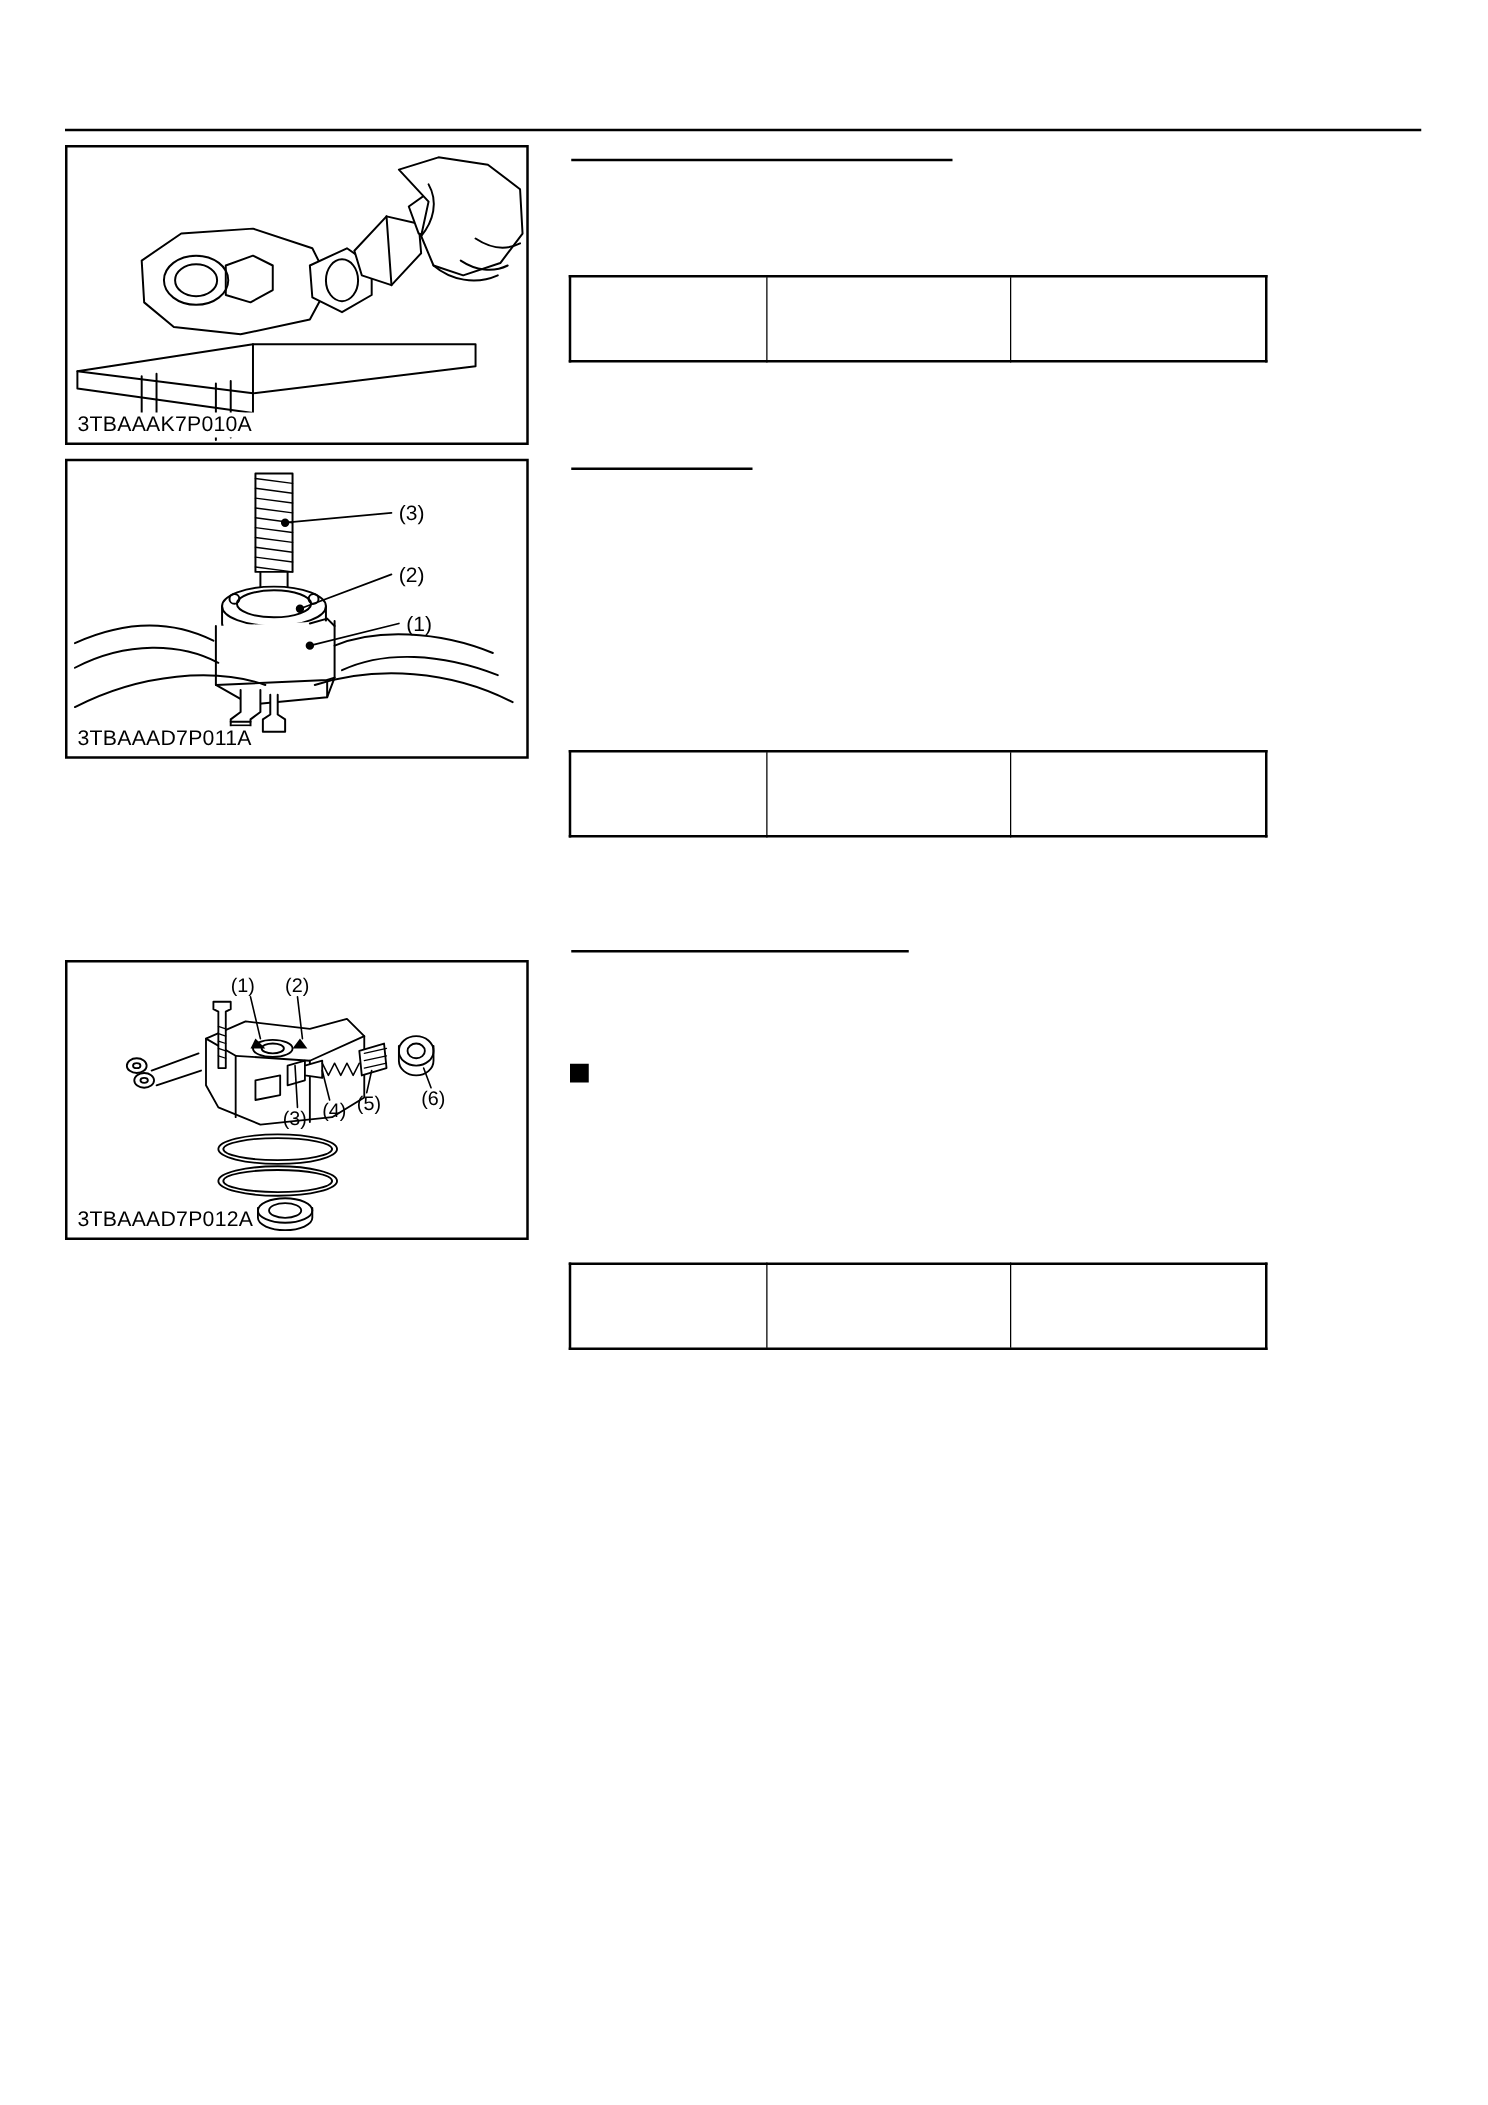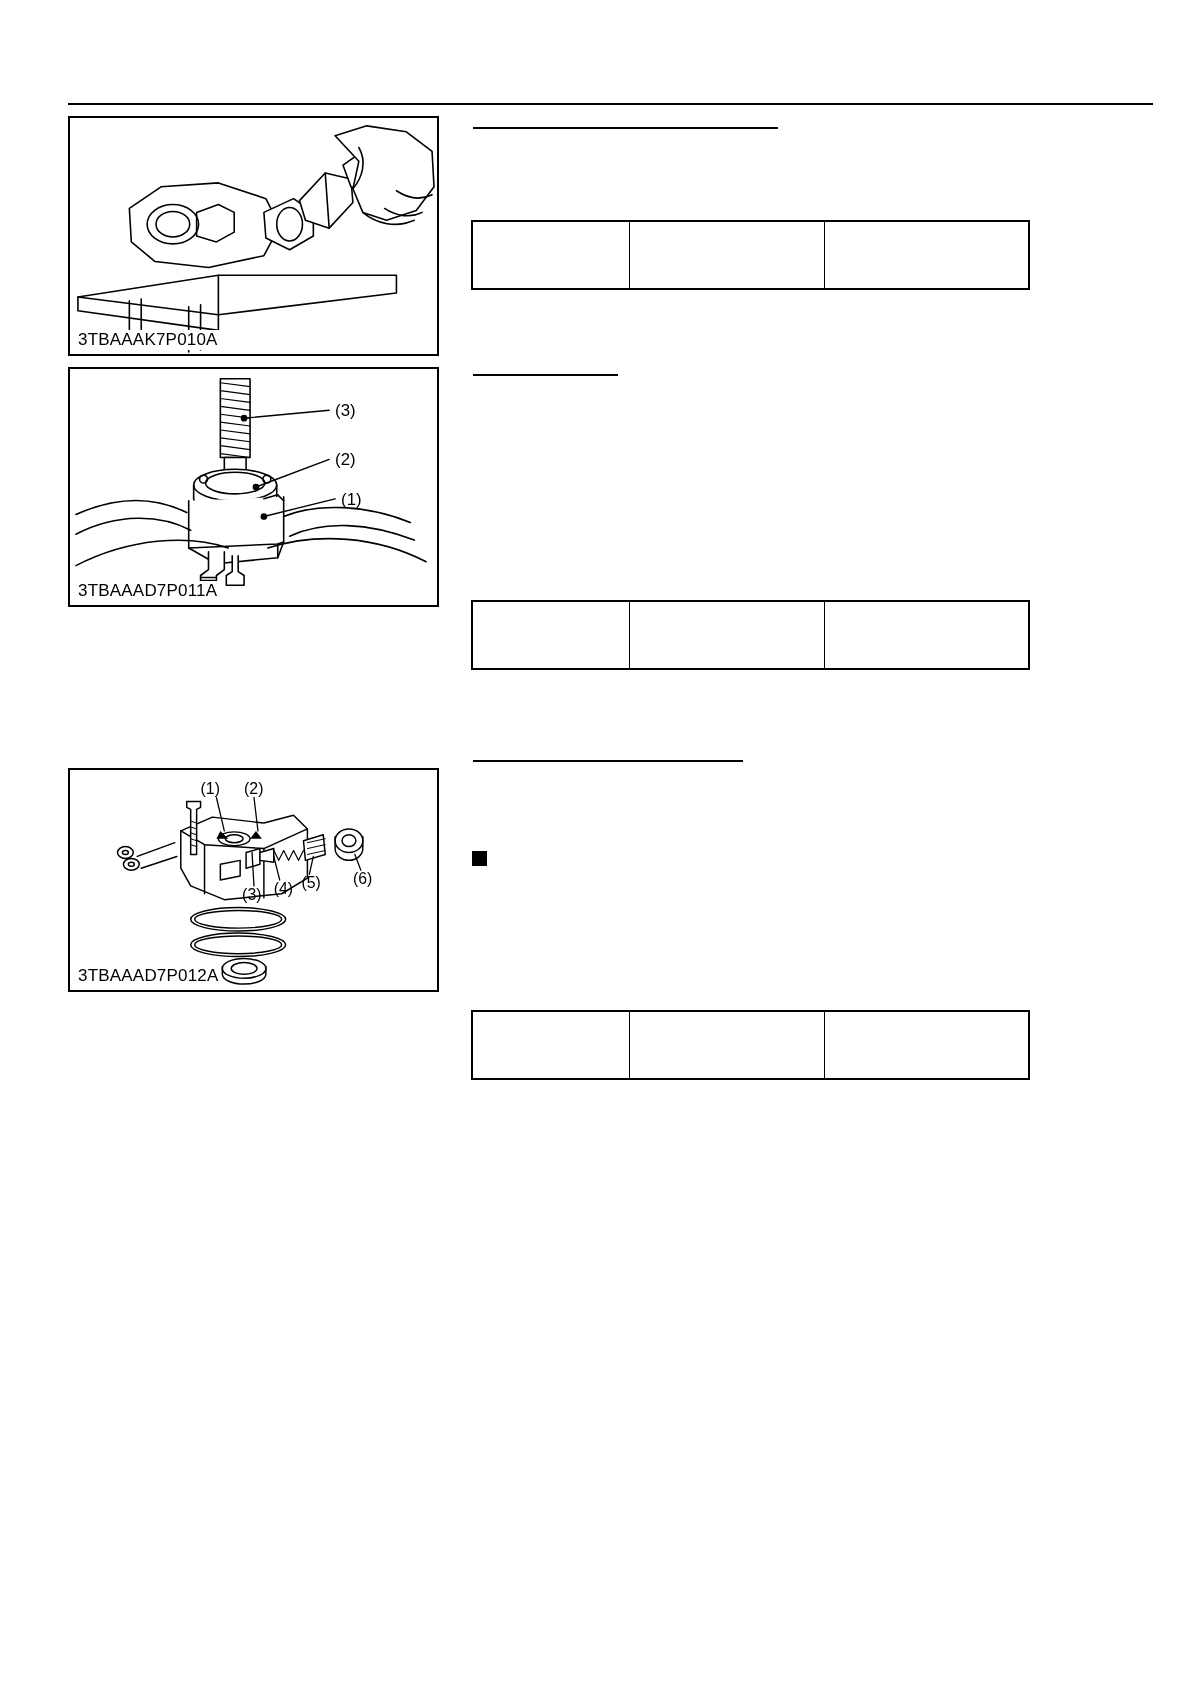--- a/index.html
+++ b/index.html
@@ -12,21 +12,20 @@
     height: 1684px;
     position: relative;
     font-family: "Liberation Sans", sans-serif;
     color: #000;
     overflow: hidden;
   }
 
   .page {
     position: absolute;
     inset: 0;
-    margin-left: 16px;
   }
 
   
   .top-rule {
     position: absolute;
     left: 52px;
     top: 103px;
     width: 1085px;
     height: 0;
     border-top: 2px solid #000;

